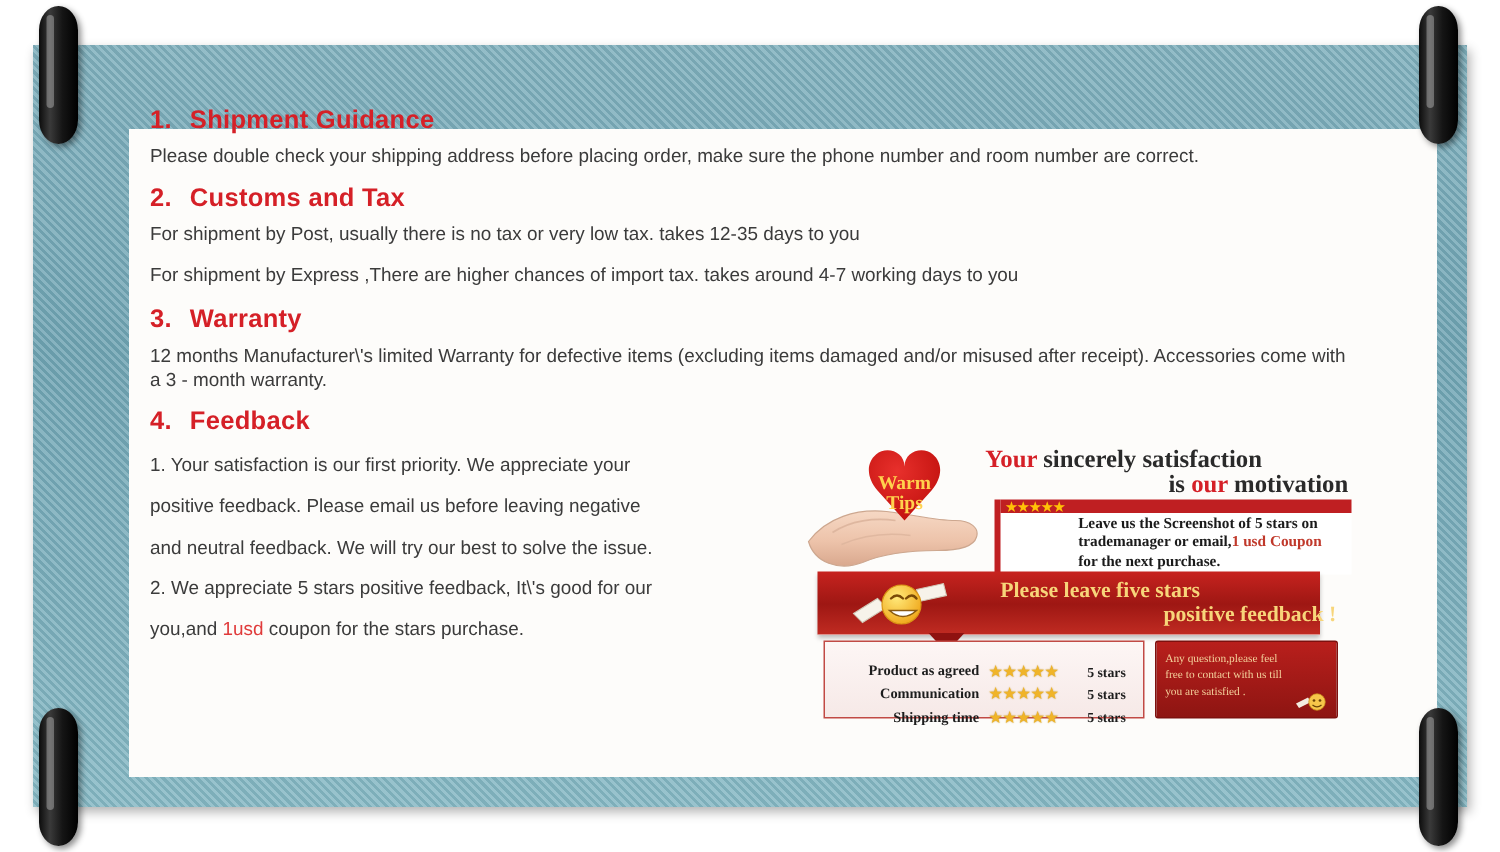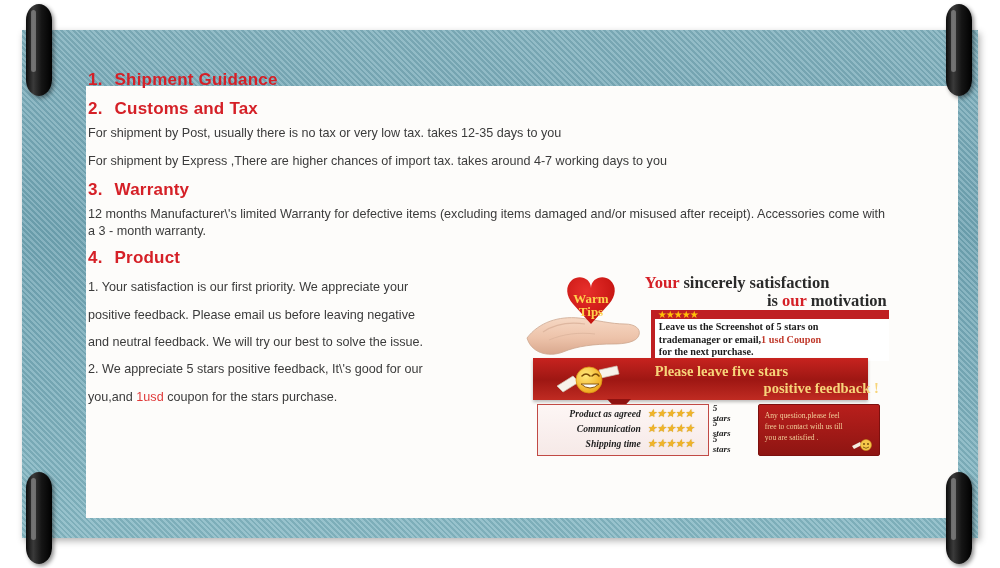--- a/index.html
+++ b/index.html
@@ -47,21 +47,21 @@
     background: rgba(255,255,255,0.30);
   }
   .rod-tl { left: 26px;  top: 4px; }
   .rod-tr { left: 946px; top: 4px; }
   .rod-bl { left: 26px;  top: 472px; }
   .rod-br { left: 946px; top: 472px; }
 
   
   .content {
     position: absolute;
-    left: 88px; top: 70px;
+    left: 100px; top: 70px;
     width: 800px; height: 410px;
   }
   h2.sec-title {
     margin: 0 0 6px 0;
     color: #d52027;
     font-size: 17px;
     font-weight: bold;
     letter-spacing: 0.2px;
   }
   h2.sec-title .num { margin-right: 12px; }
@@ -99,21 +99,21 @@
     border-left: 4px solid #bf1f22;
     background: #fff;
   }
   .sb-bar {
     height: 9px; background:#bf1f22; position:relative;
   }
   .sb-stars { position:absolute; left:3px; top:-1px; color:#ffc107; font-size:10px; letter-spacing:-1px; }
   .sb-text {
     font-family:"Liberation Serif", serif;
     font-size:10.2px; font-weight:bold; color:#1b1b1b;
-    line-height:1.22; padding:2px 2px 2px 4px;
+    line-height:1.22; padding:2px 2px 2px 4px;margin-left:48px;
   }
   .sb-text .r { color:#c0392b; }
 
   
   .ribbon {
     position:absolute; left:0px; top:84px; width:335px; height:42px;
     background: linear-gradient(180deg,#c7231f 0%, #9e1713 52%, #c02b22 100%);
     box-shadow: 0 2px 3px rgba(0,0,0,0.25);
   }
   .ribbon-tail {
@@ -129,25 +129,24 @@
     line-height:1.12;
   }
   .ribbon-text .l1 { display:block; text-align:left; }
   .ribbon-text .l2 { display:block; text-align:right; padding-right:4px;}
   .smiley { position:absolute; left:18px; top:2px; width:74px; height:40px; }
 
   
   .bot-row { position:absolute; left:0px; top:130px; width:357px; height:56px; }
   .rate-table {
     position:absolute; left:4px; top:0;
-    width:172px; height:52px;
+    width:214px; height:52px;
     background: linear-gradient(180deg,#fdf6f5 0%, #f6e9e7 100%);
     border:1px solid #c14a45;
-    padding:0 5px 2px 5px;
-    font-style:italic;
+    padding:12px 5px 2px 5px;
   }
   .rate-row { display:flex; align-items:center; height:15.3px; }
   .rate-label {
     flex: 0 0 104px; text-align:right; padding-right:6px;
     font-family:"Liberation Serif", serif;
     font-size:9.6px; font-weight:bold; color:#1d1d1d;
   }
   .rate-stars { flex:0 0 66px; color:#f0b429; font-size:11px; letter-spacing:-0.5px; text-shadow:0 0 1px #b8860b;}
   .rate-val {
     font-family:"Liberation Serif", serif;
@@ -183,40 +182,41 @@
   <div class="rod rod-tr"></div>
   <div class="rod rod-bl"></div>
   <div class="rod rod-br"></div>
 
   <div class="content noselect">
 
     <div class="block">
       <h2 class="sec-title">
         <span class="num">1.</span><span>Shipment Guidance</span>
       </h2>
+      <p class="body">Please double check your shipping address before placing order, make sure the phone number and room number are correct.</p>
     </div>
 
     <div class="block tight">
       <h2 class="sec-title">
         <span class="num">2.</span><span>Customs and Tax</span>
       </h2>
       <p class="body">For shipment by Post, usually there is no tax or very low tax. takes 12-35 days to you</p>
       <p class="body">For shipment by Express ,There are higher chances of import tax. takes around 4-7 working days to you</p>
     </div>
 
     <div class="block">
       <h2 class="sec-title">
         <span class="num">3.</span><span>Warranty</span>
       </h2>
       <p class="body">12 months Manufacturer\'s limited Warranty for defective items (excluding items damaged and/or misused after receipt). Accessories come with a 3 - month warranty.</p>
     </div>
 
     <div class="block">
       <h2 class="sec-title">
-        <span class="num">4.</span><span>Product</span>
+        <span class="num">4.</span><span>Feedback</span>
       </h2>
 
       <div class="fb-wrap">
         <div class="fb-left">
           <p>1. Your satisfaction is our first priority. We appreciate your</p>
           <p>positive feedback. Please email us before leaving negative</p>
           <p>and neutral feedback. We will try our best to solve the issue.</p>
           <p>2. We appreciate 5 stars positive feedback, It\'s good for our</p>
           <p><span>you,and </span><span class="hl">1usd</span><span> coupon for the stars purchase.</span></p>
         </div>

